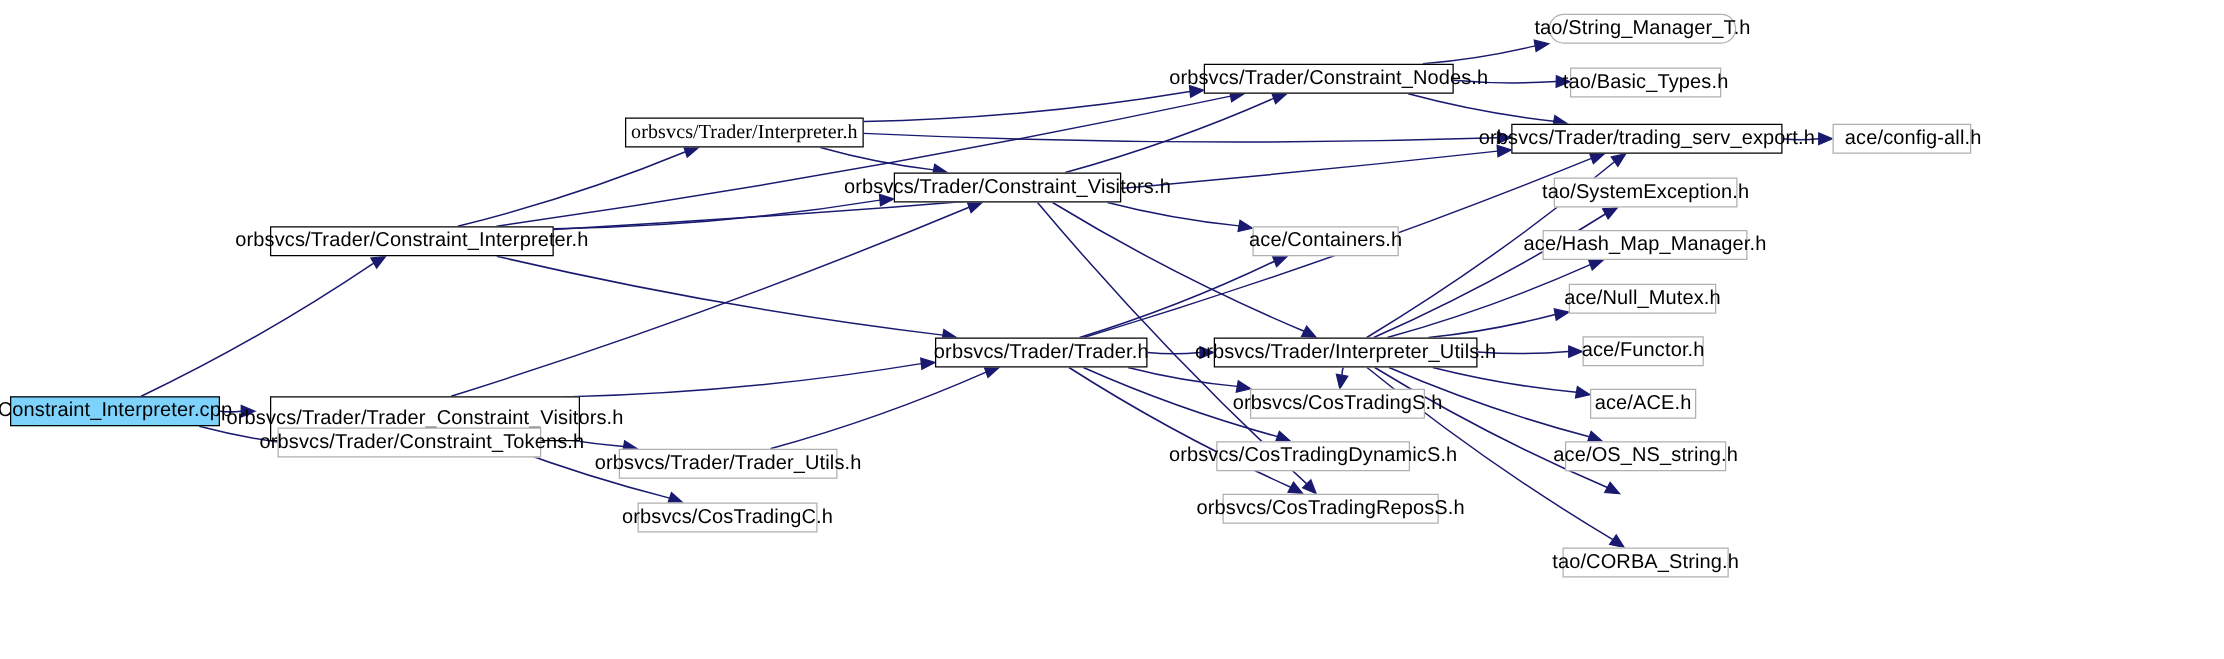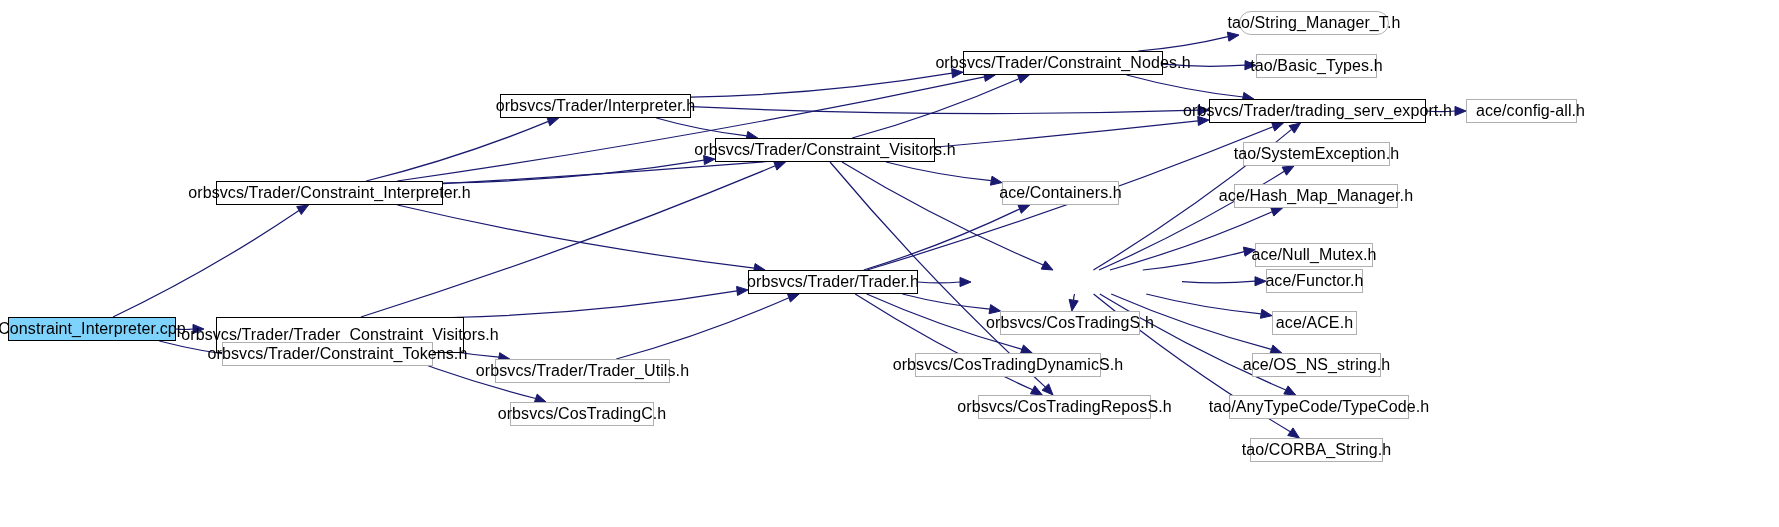--- a/index.html
+++ b/index.html
@@ -234,39 +234,42 @@
       </div>
       <div class="gnode" style="left: 222px; top: 342px; width: 211px; height: 24px; padding-left: 20px;">
         <span class="lbl">orbsvcs/Trader/Constraint_Tokens.h</span>
       </div>
       <div class="gnode" style="left: 495px; top: 359px; width: 175px; height: 24px;">
         <span class="lbl">orbsvcs/Trader/Trader_Utils.h</span>
       </div>
       <div class="gnode" style="left: 510px; top: 402px; width: 144px; height: 24px;">
         <span class="lbl">orbsvcs/CosTradingC.h</span>
       </div>
-      <div class="gnode dark" style="left: 500px; top: 94px; width: 191px; height: 24px;">
+      <div class="gnode dark" style="left: 500px; top: 94px; width: 191px; height: 24px; font-family: Liberation Serif, serif;">
         <span class="lbl">orbsvcs/Trader/Interpreter.h</span>
       </div>
-      <div class="gnode dark" style="left: 715px; top: 138px; width: 220px; height: 24px;">
+      <div class="gnode dark" style="left: 715px; top: 138px; width: 182px; height: 24px;">
         <span class="lbl">orbsvcs/Trader/Constraint_Visitors.h</span>
       </div>
       <div class="gnode dark" style="left: 963px; top: 51px; width: 200px; height: 24px;">
         <span class="lbl">orbsvcs/Trader/Constraint_Nodes.h</span>
       </div>
       <div class="gnode" style="left: 1002px; top: 181px; width: 117px; height: 24px;">
         <span class="lbl">ace/Containers.h</span>
       </div>
       <div class="gnode dark" style="left: 748px; top: 270px; width: 170px; height: 24px;">
         <span class="lbl">orbsvcs/Trader/Trader.h</span>
       </div>
+      <div class="gnode dark" style="left: 971px; top: 270px; width: 211px; height: 24px;">
+        <span class="lbl">orbsvcs/Trader/Interpreter_Utils.h</span>
+      </div>
       <div class="gnode" style="left: 1000px; top: 311px; width: 140px; height: 24px;">
         <span class="lbl">orbsvcs/CosTradingS.h</span>
       </div>
-      <div class="gnode" style="left: 915px; top: 353px; width: 186px; height: 24px;">
+      <div class="gnode" style="left: 973px; top: 353px; width: 155px; height: 24px;">
         <span class="lbl">orbsvcs/CosTradingDynamicS.h</span>
       </div>
       <div class="gnode" style="left: 978px; top: 395px; width: 173px; height: 24px;">
         <span class="lbl">orbsvcs/CosTradingReposS.h</span>
       </div>
       <div class="gnode" style="left: 1239px; top: 11px; width: 150px; height: 24px; border-radius: 12px;">
         <span class="lbl">tao/String_Manager_T.h</span>
       </div>
       <div class="gnode" style="left: 1256px; top: 54px; width: 121px; height: 24px;">
         <span class="lbl">tao/Basic_Types.h</span>
@@ -276,32 +279,29 @@
       </div>
       <div class="gnode" style="left: 1466px; top: 99px; width: 111px; height: 24px; padding-left: 18px;">
         <span class="lbl">ace/config-all.h</span>
       </div>
       <div class="gnode" style="left: 1243px; top: 142px; width: 147px; height: 24px;">
         <span class="lbl">tao/SystemException.h</span>
       </div>
       <div class="gnode" style="left: 1234px; top: 184px; width: 164px; height: 24px;">
         <span class="lbl">ace/Hash_Map_Manager.h</span>
       </div>
-      <div class="gnode" style="left: 1255px; top: 227px; width: 118px; height: 24px; margin-top: 16px;">
+      <div class="gnode" style="left: 1255px; top: 227px; width: 118px; height: 24px;">
         <span class="lbl">ace/Null_Mutex.h</span>
       </div>
       <div class="gnode" style="left: 1266px; top: 269px; width: 97px; height: 24px; align-items: center;">
         <span class="lbl">ace/Functor.h</span>
       </div>
       <div class="gnode" style="left: 1272px; top: 311px; width: 85px; height: 24px;">
         <span class="lbl">ace/ACE.h</span>
       </div>
       <div class="gnode" style="left: 1252px; top: 353px; width: 129px; height: 24px;">
         <span class="lbl">ace/OS_NS_string.h</span>
-      </div>
-      <div class="gnode" style="left: 1229px; top: 395px; width: 180px; height: 24px;">
-        <span class="lbl">tao/AnyTypeCode/TypeCode.h</span>
       </div>
       <div class="gnode" style="left: 1250px; top: 438px; width: 133px; height: 24px;">
         <span class="lbl">tao/CORBA_String.h</span>
       </div>
     </div>
 </div>
 
 </body></html>

